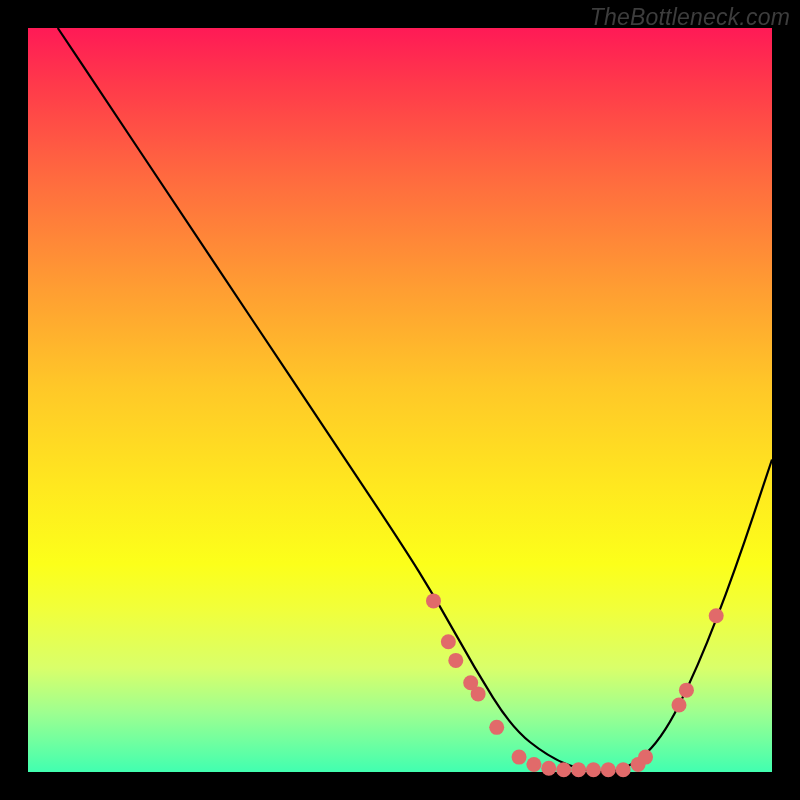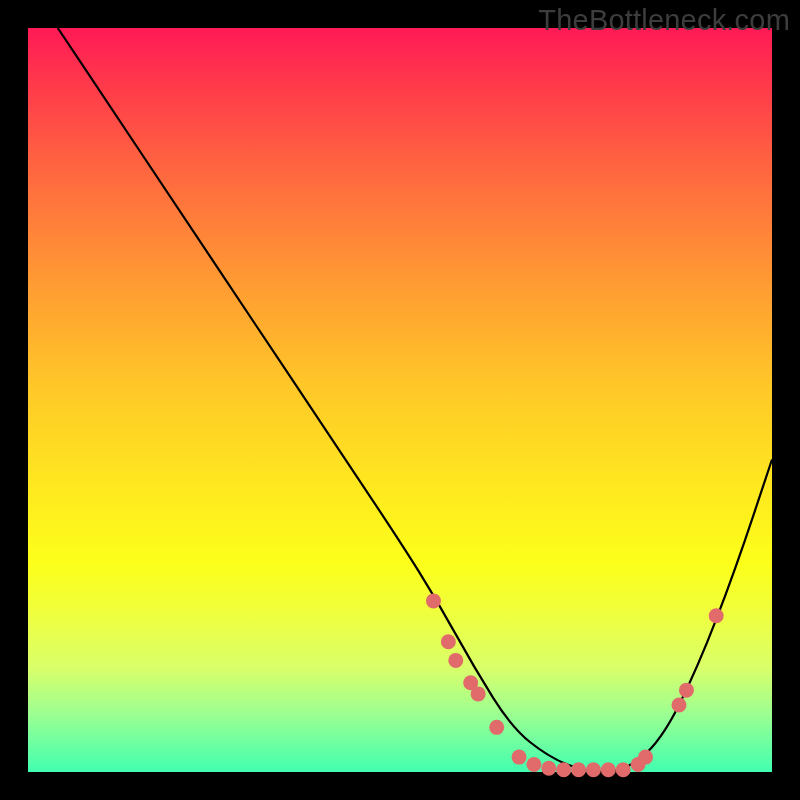--- a/index.html
+++ b/index.html
@@ -29,23 +29,24 @@
       #d9ff6a 86%,
       #9eff90 92%,
       #41ffb0 100%
     );
   }
   .watermark {
     position: absolute;
     top: 4px;
     right: 10px;
     color: #3d3d3d;
-    font-size: 29px;
+    font-size: 23px;
     font-weight: 500;
     letter-spacing: 0.2px;
+    font-style: italic;
   }
   svg.plot {
     position: absolute;
     left: 0;
     top: 0;
     width: 744px;
     height: 744px;
     overflow: visible;
   }
   .curve {

